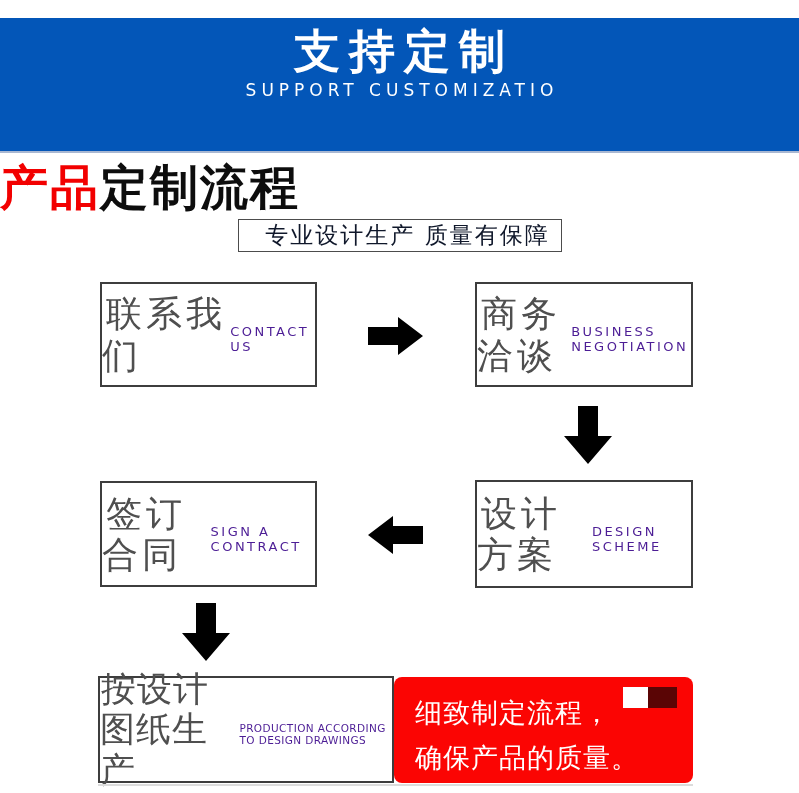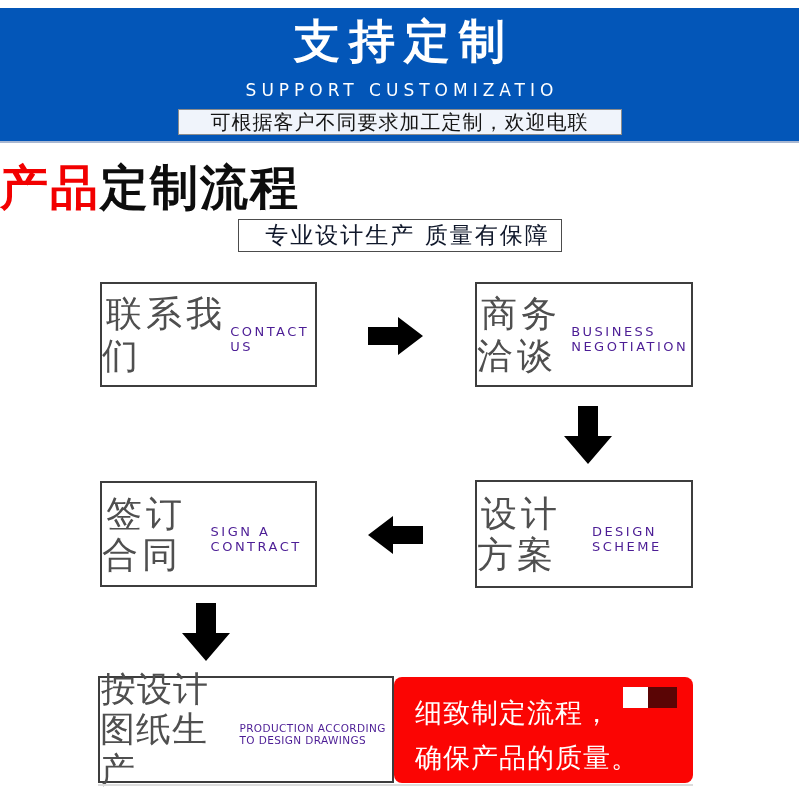--- a/index.html
+++ b/index.html
@@ -6,33 +6,33 @@
   .page{
     position:relative;
     width:799px;height:793px;
     margin:0 auto;
     background:#ffffff;
     font-family:"DejaVu Sans","Liberation Sans",sans-serif;
     overflow:hidden;
   }
   
   .banner{
-    position:absolute;left:0;top:8px;width:799px;height:133px;
+    position:absolute;left:0;top:18px;width:799px;height:133px;
     background:#0356b8;
     border-bottom:2px solid #a9b8d2;
     text-align:center;
   }
   .banner-title{
     padding-top:8px;
     font-size:46px;font-weight:700;color:#ffffff;
     letter-spacing:9px;text-indent:9px;
     line-height:1.12;
   }
   .banner-subtitle{
-    margin-top:12px;
+    margin-top:2px;
     font-size:17px;color:#ffffff;
     letter-spacing:5px;text-indent:5px;
   }
   .banner-tagline{
     width:442px;height:24px;line-height:24px;
     margin:9px auto 0 auto;
     background:#f0f4fb;border:1px solid #8c8c8c;
     font-size:20px;color:#151515;letter-spacing:1px;
   }
   
@@ -103,21 +103,20 @@
   }
 </style>
 </head>
 <body>
 
 <div class="page">
 
   <header class="banner">
     <div class="banner-title">支持定制</div>
     <div class="banner-subtitle">SUPPORT CUSTOMIZATIO</div>
-    <div class="banner-tagline">可根据客户不同要求加工定制，欢迎电联</div>
   </header>
 
   <div class="section-title"><span class="hl">产品</span><span>定制流程</span></div>
 
   <div class="section-subtitle">专业设计生产 质量有保障</div>
 
   <div class="flow">
 
     <div class="step" id="step-1">
       <div class="cn">联系我们</div>

